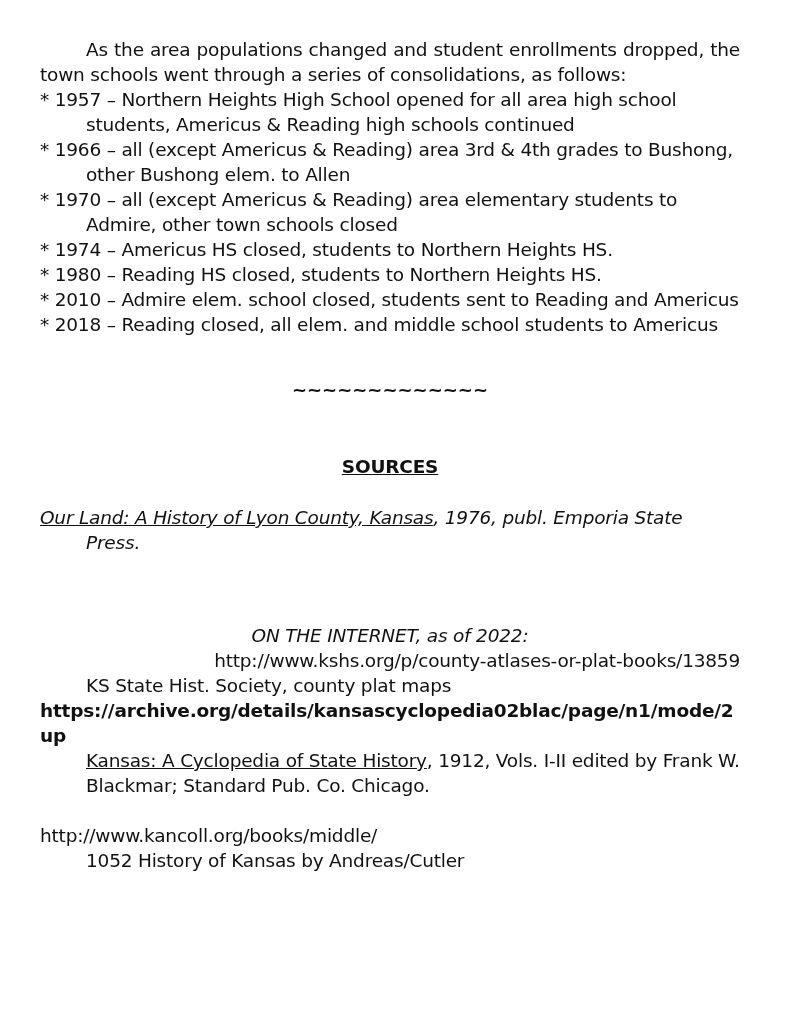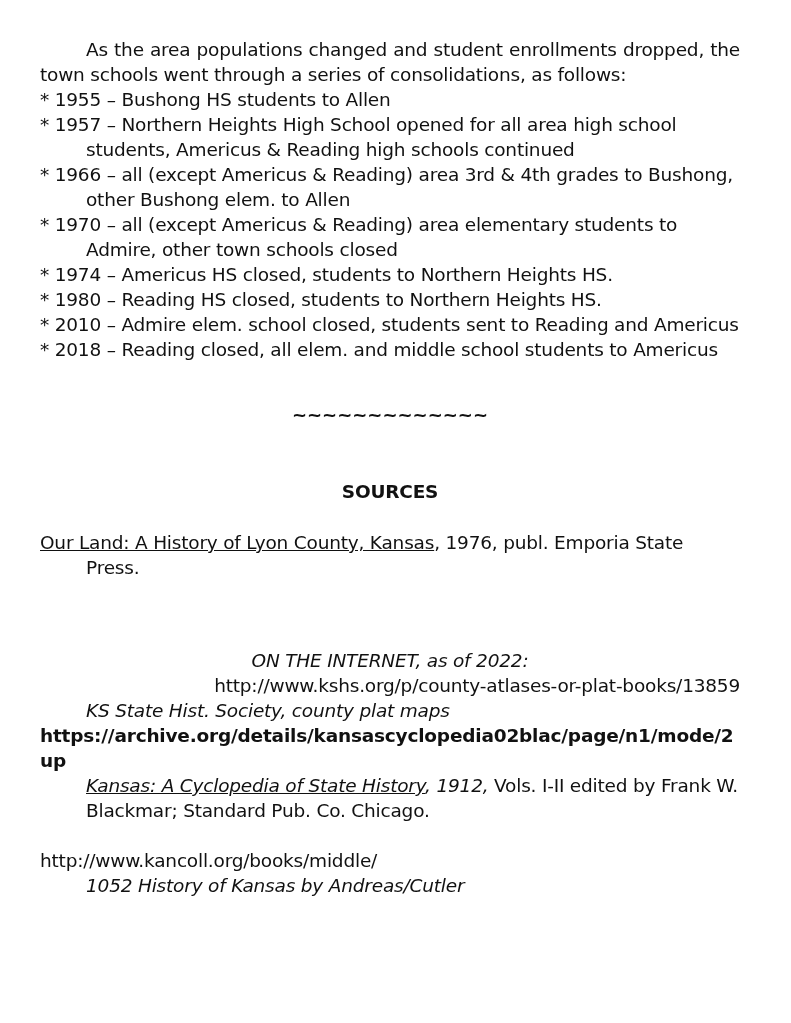--- a/index.html
+++ b/index.html
@@ -4,49 +4,48 @@
 <style>
   html, body { margin: 0; padding: 0; background: #ffffff; }
   body {
     width: 791px; height: 1023px; position: relative; overflow: hidden;
     font-family: "DejaVu Sans", sans-serif; color: #111111;
   }
   .page { position: absolute; left: 40px; top: 37px; width: 700px; font-size: 18.5px; line-height: 25px; letter-spacing: -0.2px; }
   .para { text-align: justify; text-indent: 46px; margin: 0; }
   .bullet { margin: 0; padding-left: 46px; text-indent: -46px; }
   .sep { text-align: center; font-weight: bold; margin-top: 40px; letter-spacing: 0px; font-size: 18px; }
-  .heading { text-align: center; font-weight: bold; margin-top: 52px; margin-bottom: 0; }
+  .heading { text-align: center; font-weight: bold; margin-top: 52px; margin-bottom: 0; text-decoration: underline; }
   .src { margin: 0; padding-left: 46px; text-indent: -46px; }
   .u { text-decoration: underline; }
-  .it { font-style: italic; }
+  .it { }
   .center { text-align: center; font-style: italic; }
   .indent { padding-left: 46px; }
 </style>
 </head>
 <body>
 
 <div class="page">
   <p class="para">As the area populations changed and student enrollments dropped, the town schools went through a series of consolidations, as follows:</p>
 
   <div>
-    <p class="bullet">* 1955 – Bushong HS students to Allen</p>
     <p class="bullet">* 1957 – Northern Heights High School opened for all area high school students, Americus &amp; Reading high schools continued</p>
     <p class="bullet">* 1966 – all (except Americus &amp; Reading) area 3rd &amp; 4th grades to Bushong, other Bushong elem. to Allen</p>
     <p class="bullet">* 1970 – all (except Americus &amp; Reading) area elementary students to Admire, other town schools closed</p>
     <p class="bullet">* 1974 – Americus HS closed, students to Northern Heights HS.</p>
     <p class="bullet">* 1980 – Reading HS closed, students to Northern Heights HS.</p>
     <p class="bullet">* 2010 – Admire elem. school closed, students sent to Reading and Americus</p>
     <p class="bullet">* 2018 – Reading closed, all elem. and middle school students to Americus</p>
   </div>
 
   <div class="sep">~~~~~~~~~~~~~</div>
 
   <div class="heading">SOURCES</div>
 
-  <p class="src" style="margin-top:26px;"><span class="u">Our Land: A History of Lyon County, Kansas</span><span>, 1976, publ. Emporia State Press.</span></p>
+  <p class="src" style="margin-top:26px;font-style:italic;"><span class="u">Our Land: A History of Lyon County, Kansas</span><span>, 1976, publ. Emporia State Press.</span></p>
 
 
   <p class="center" style="margin:68px 0 0 0;">ON THE INTERNET, as of 2022:</p>
 
   <p style="margin:0;text-align:right;">http://www.kshs.org/p/county-atlases-or-plat-books/13859</p>
   <p class="indent it" style="margin:0;">KS State Hist. Society, county plat maps</p>
 
   <p style="margin:0; word-break: break-all; font-weight: bold;">https://archive.org/details/kansascyclopedia02blac/page/n1/mode/2up</p>
   <p class="indent" style="margin:0;"><span class="u it">Kansas: A Cyclopedia of State History</span><span class="it">, 1912,</span><span> Vols. I-II edited by Frank W. Blackmar; Standard Pub. Co. Chicago.</span></p>
 

